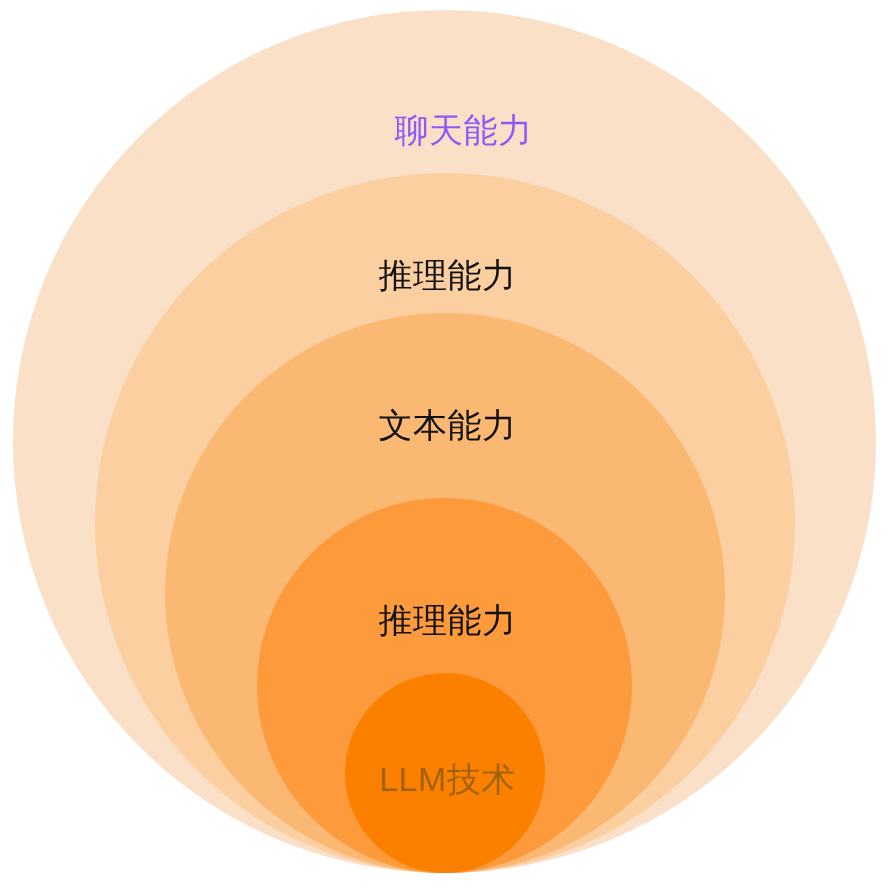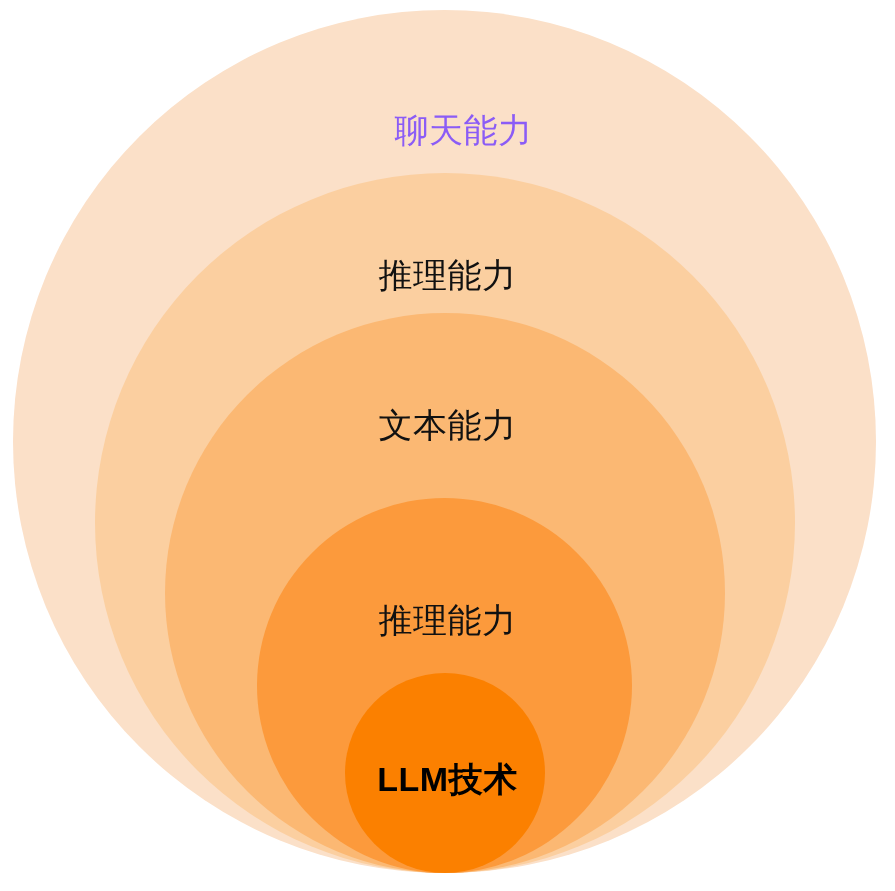--- a/index.html
+++ b/index.html
@@ -65,15 +65,15 @@
   <div class="ring" id="ring-llm" style="background-color: rgb(251, 128, 0);"></div>
 
   <div class="ring-label" id="label-chat" style="color: #8b5cf6; padding-left: 16px;">聊天能力</div>
 
   <div class="ring-label" id="label-language" style="color: rgb(17, 17, 17);">推理能力</div>
 
   <div class="ring-label" id="label-text" style="color: rgb(17, 17, 17);">文本能力</div>
 
   <div class="ring-label" id="label-reasoning" style="color: rgb(17, 17, 17);">推理能力</div>
 
-  <div class="ring-label" id="label-llm" style="color: #000000; font-weight: bold;">LLM技术</div>
+  <div class="ring-label" id="label-llm" style="color: #a16207;">LLM技术</div>
 
 </div>
 
 </body></html>

